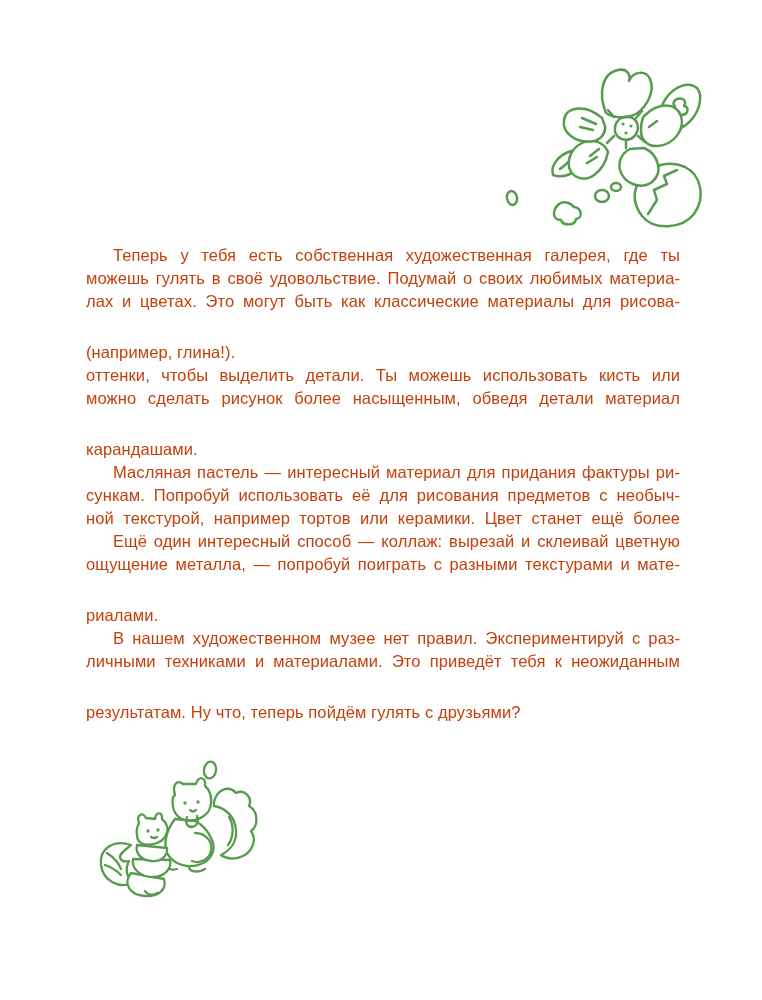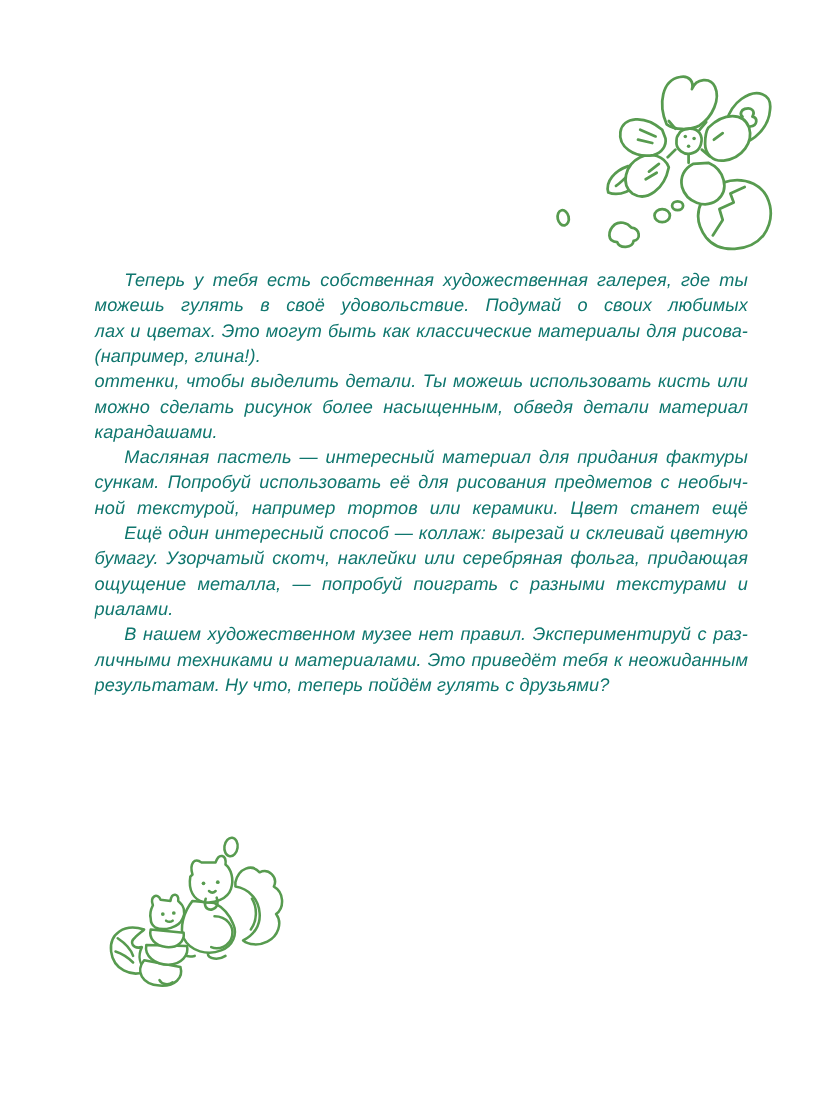--- a/index.html
+++ b/index.html
@@ -8,33 +8,32 @@
     background:#ffffff;
     font-family:"Liberation Sans",sans-serif;
     position:relative;
   }
   .page{position:absolute;inset:0;background:#ffffff;}
   .illustration{position:absolute;color:#579b4f;}
   .illu-flower{left:486px;top:56px;width:236px;height:190px;}
   .illu-animals{left:93px;top:753px;width:184px;height:155px;}
   .text-block{
     position:absolute;left:86px;top:244px;width:594px;
-    color:#0f766e;
-    font-style:italic;
+    color:#c2410c;
   }
   .line{
     font-size:16.5px;
     line-height:23px;height:23px;
     text-align:justify;
     text-align-last:justify;
     overflow:hidden;
     letter-spacing:0.1px;
   }
   .line.first{text-indent:27px;}
-  .line.last{text-align-last:left;}
+  .line.last{text-align-last:left;margin-top:28px;}
 </style>
 </head>
 <body>
 
 <div class="page">
 
   <svg class="illustration illu-flower" viewBox="0 0 236 190" xmlns="http://www.w3.org/2000/svg">
     <g stroke="currentColor" stroke-width="2.5" fill="none" stroke-linecap="round" stroke-linejoin="round">
 
       <g>
@@ -97,21 +96,20 @@
         <div class="line">можно сделать рисунок более насыщенным, обведя детали материал</div>
         <div class="line last">карандашами.</div>
       </div>
       <div>
         <div class="line first">Масляная пастель — интересный материал для придания фактуры ри-</div>
         <div class="line">сункам. Попробуй использовать её для рисования предметов с необыч-</div>
         <div class="line">ной текстурой, например тортов или керамики. Цвет станет ещё более</div>
       </div>
       <div>
         <div class="line first">Ещё один интересный способ — коллаж: вырезай и склеивай цветную</div>
-        <div class="line">бумагу. Узорчатый скотч, наклейки или серебряная фольга, придающая</div>
         <div class="line">ощущение металла, — попробуй поиграть с разными текстурами и мате-</div>
         <div class="line last">риалами.</div>
       </div>
       <div>
         <div class="line first">В нашем художественном музее нет правил. Экспериментируй с раз-</div>
         <div class="line">личными техниками и материалами. Это приведёт тебя к неожиданным</div>
         <div class="line last">результатам. Ну что, теперь пойдём гулять с друзьями?</div>
       </div>
     </div>
 

